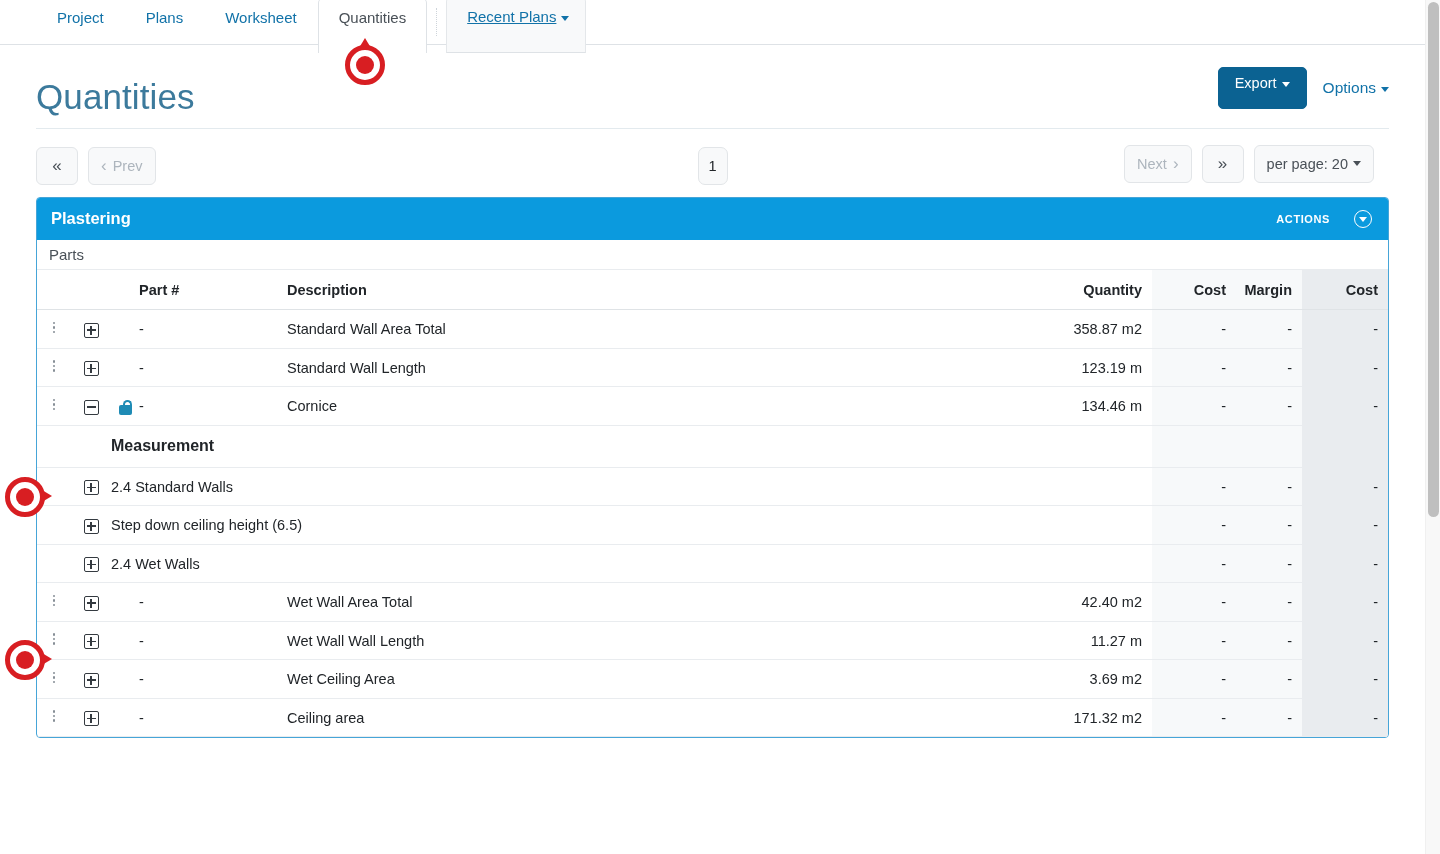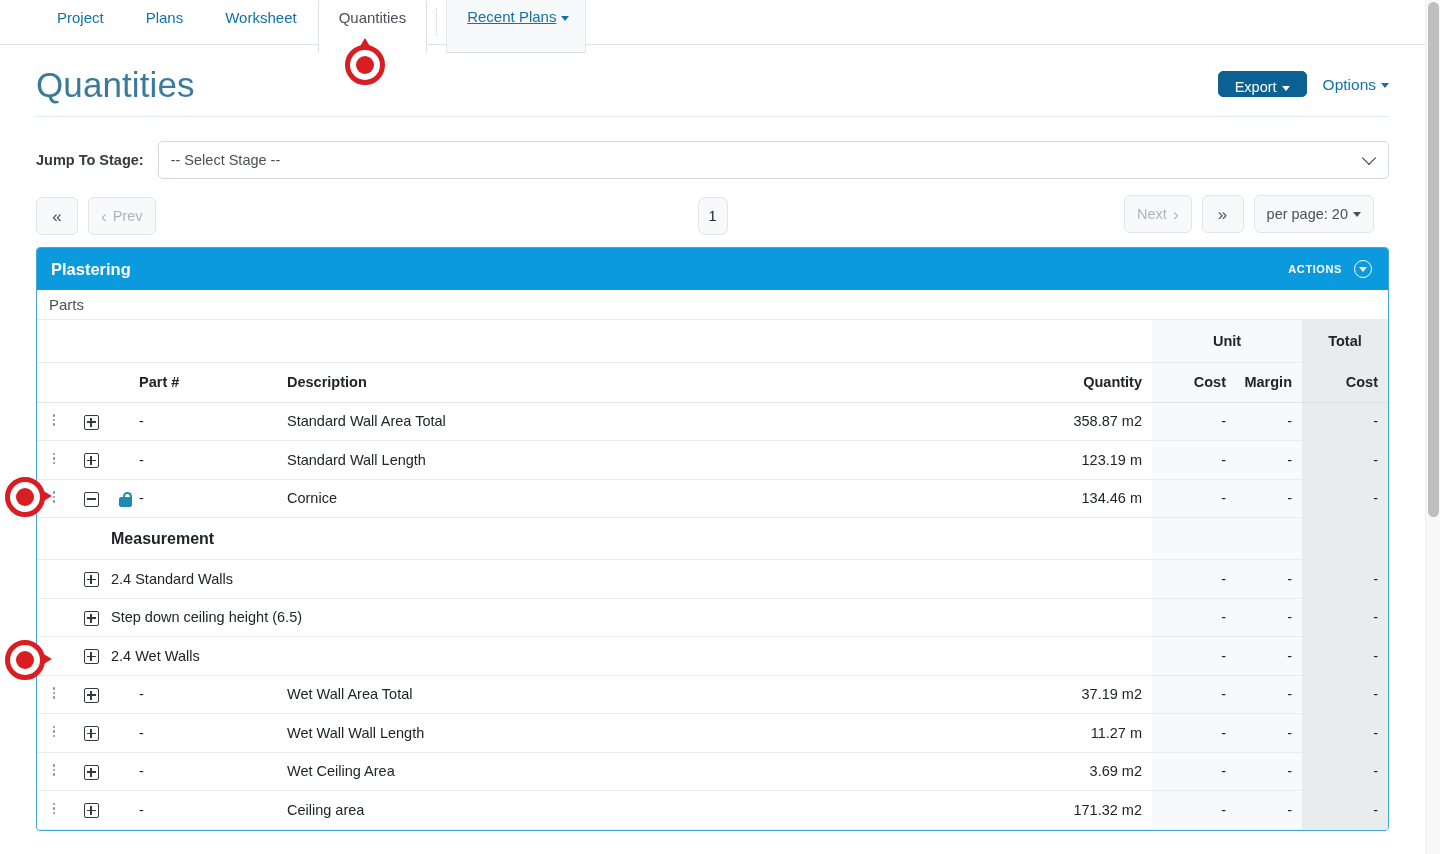--- a/index.html
+++ b/index.html
@@ -97,21 +97,21 @@
     align-items: center;
     gap: 16px;
     padding-bottom: 5px;
   }
   .btn-export {
     background: #0b6292;
     color: #fff;
     border: 1px solid #0b6292;
     border-radius: 5px;
     font-size: 14.5px;
-    padding: 8px 16px 0 16px;
+    padding: 8px 16px 16px 16px;
     cursor: pointer;
     line-height: 1.1;
   }
   .link-options {
     color: #1172a8;
     font-size: 15.5px;
     cursor: pointer;
     line-height: 1.1;
   }
 
@@ -216,21 +216,21 @@
     background: #0b9ade;
     color: #fff;
     height: 42px;
     display: flex;
     align-items: center;
     padding: 0 16px 0 14px;
     justify-content: space-between;
   }
   .card-head-title { font-size: 16.5px; font-weight: bold; }
   .card-head-actions {
-    display: flex; align-items: center; gap: 12px;
+    display: flex; align-items: center; gap: 24px;
     font-size: 11px; letter-spacing: .6px; font-weight: bold;
   }
   .circ-chev {
     width: 18px; height: 18px;
     border: 1.6px solid #fff;
     border-radius: 50%;
     display: inline-flex;
     align-items: center; justify-content: center;
   }
   .circ-chev i {
@@ -449,27 +449,20 @@
     <div class="head-actions">
       <button class="btn-export">
         <span>Export</span><span class="caret"></span>
       </button>
       <span class="link-options">
         <span>Options</span><span class="caret"></span>
       </span>
     </div>
   </div>
 
-  <div class="stage-row">
-    <div class="stage-label">Jump To Stage:</div>
-    <div class="stage-select">
-      <span>-- Select Stage --</span>
-      <span class="chev-down"></span>
-    </div>
-  </div>
 
   <div class="pager">
     <div class="pg-btn">
       <span class="gl">«</span>
     </div>
     <div class="pg-btn muted">
       <span class="gl" style="margin-right:6px">‹</span>
       <span>Prev</span>
     </div>
 
@@ -511,25 +504,20 @@
           <col class="c-lock">
           <col class="c-part">
         <col class="c-desc">
           <col class="c-qty">
           <col class="c-ucost">
           <col class="c-umarg">
           <col class="c-tcost">
       </colgroup>
 
       <thead>
-        <tr class="grp-row">
-          <th colspan="6"></th>
-          <th colspan="2" class="bg-unit">Unit</th>
-          <th class="bg-total">Total</th>
-        </tr>
         <tr class="hdr-row">
           <th></th>
           <th></th>
           <th></th>
           <th class="t-left">Part #</th>
           <th class="t-left">Description</th>
           <th class="t-right pr-10">Quantity</th>
           <th class="t-right bg-unit">Cost</th>
           <th class="t-right bg-unit pr-10">Margin</th>
           <th class="t-right bg-total pr-10">Cost</th>
@@ -609,21 +597,21 @@
           <td class="t-right bg-unit pr-10 dash">-</td>
           <td class="t-right bg-total pr-10 dash">-</td>
         </tr>
 
         <tr class="data-row">
           <td class="t-center"><span class="drag-dots"><span></span><span></span><span></span></span></td>
           <td class="t-center"><span class="sq plus"></span></td>
           <td></td>
           <td class="t-left dash">-</td>
           <td class="t-left">Wet Wall Area Total</td>
-          <td class="t-right pr-10 qty-val">37.19 m2</td>
+          <td class="t-right pr-10 qty-val">42.40 m2</td>
           <td class="t-right bg-unit dash">-</td>
           <td class="t-right bg-unit pr-10 dash">-</td>
           <td class="t-right bg-total pr-10 dash">-</td>
         </tr>
 
         <tr class="data-row">
           <td class="t-center"><span class="drag-dots"><span></span><span></span><span></span></span></td>
           <td class="t-center"><span class="sq plus"></span></td>
           <td></td>
           <td class="t-left dash">-</td>

